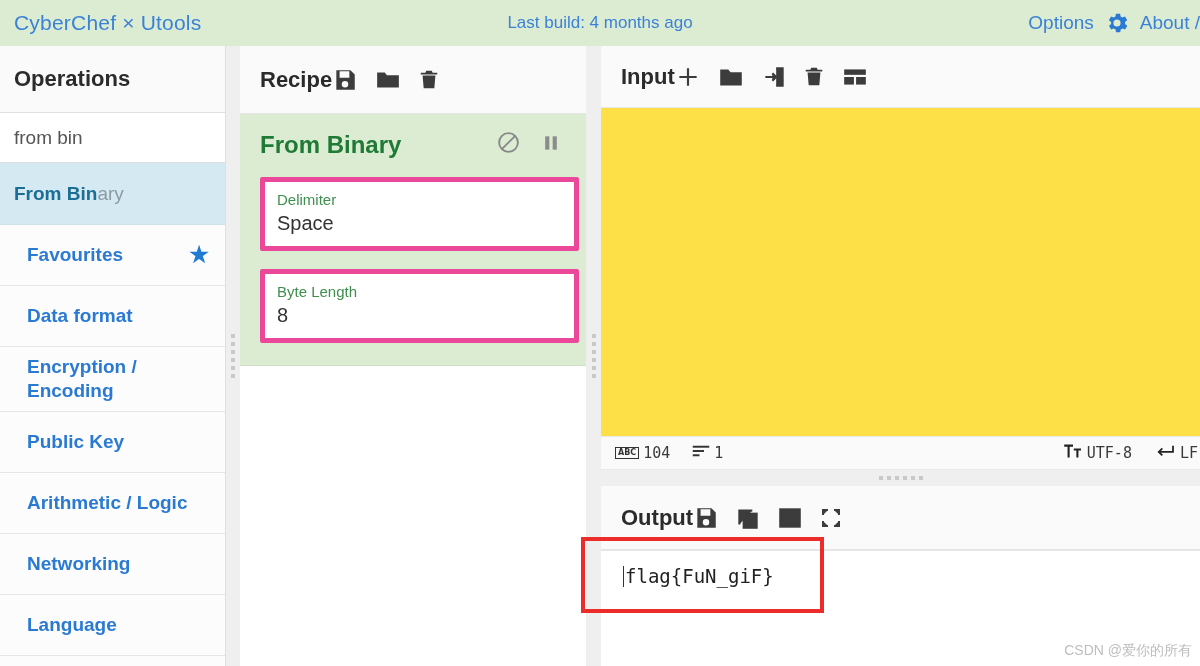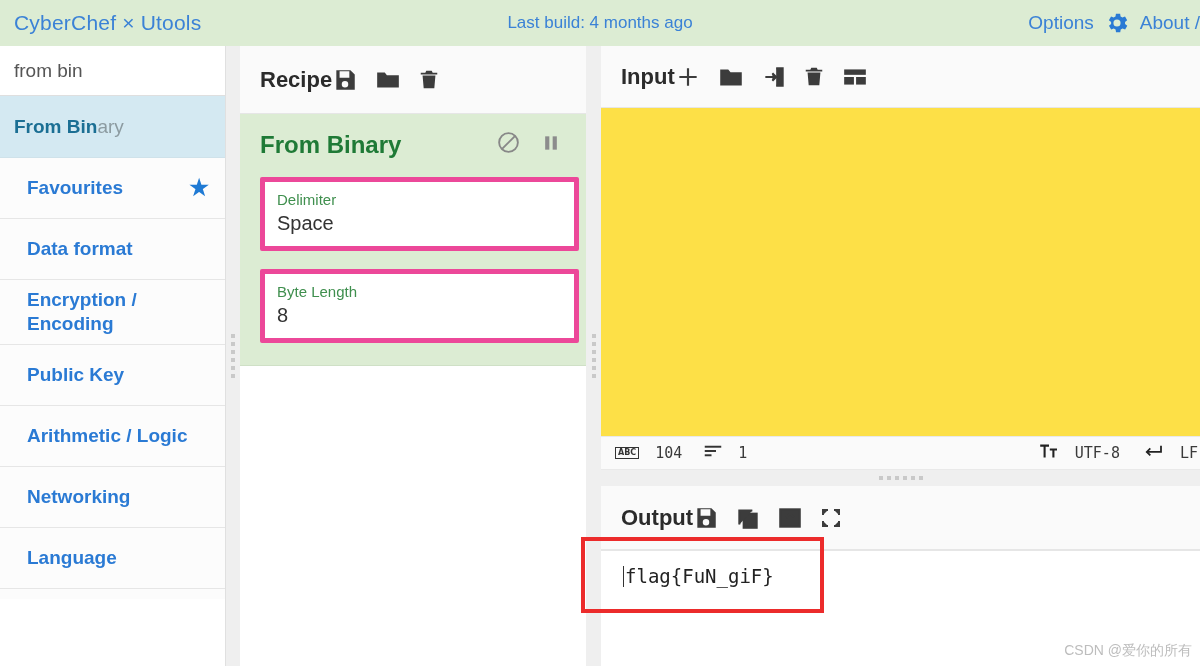--- a/index.html
+++ b/index.html
@@ -122,21 +122,21 @@
     color: #222; line-height: 1.62; letter-spacing: .2px;
     word-break: break-all; white-space: pre-wrap;
   }
   .io-status {
     position: absolute; left: 0; top: 390px; width: 599px; height: 34px;
     display: flex; align-items: center; justify-content: space-between;
     background: #fafafa; border-top: 1px solid #e9e9e9; border-bottom: 1px solid #e9e9e9;
     padding: 0 2px 0 14px; font-size: 15px; color: #3a3a3a;
     font-family: "DejaVu Sans Mono", monospace;
   }
-  .st-group { display: flex; align-items: center; gap: 16px; }
+  .st-group { display: flex; align-items: center; gap: 4px; }
   .st-group + .st-group { margin-left: 22px; }
   .st-left, .st-right { display: flex; align-items: center; }
   .abcbox {
     border: 1.6px solid #333; font-family: "DejaVu Sans", sans-serif;
     font-size: 8px; font-weight: bold; padding: 1px 2px; line-height: 1; color:#333;
   }
 
   .io-splitter {
     position: absolute; left: 0; top: 424px; width: 599px; height: 16px;
     background: #efefef; display: flex; align-items: center; justify-content: center;
@@ -184,20 +184,23 @@
       <span>
         <svg class="gear" viewBox="0 0 24 24" fill="#2a7ad4">
           <path d="M19.4 13a7.6 7.6 0 0 0 0-2l2-1.6-2-3.4-2.4 1a7.5 7.5 0 0 0-1.7-1l-.4-2.6H11l-.4 2.6c-.6.2-1.2.6-1.7 1l-2.4-1-2 3.4L6.6 11a7.6 7.6 0 0 0 0 2l-2 1.6 2 3.4 2.4-1c.5.4 1.1.8 1.7 1l.4 2.6h3.9l.4-2.6c.6-.2 1.2-.6 1.7-1l2.4 1 2-3.4-2.1-1.6zM12 15.3A3.3 3.3 0 1 1 12 8.7a3.3 3.3 0 0 1 0 6.6z"></path>
         </svg>
       </span>
       <span class="tb-link">About /</span>
     </div>
   </div>
 
   <div class="col-ops">
+    <div class="ops-head">
+      <h2>Operations</h2>
+    </div>
     <div class="ops-search">
       <input type="text" value="from bin" style="">
     </div>
     <div class="ops-list">
 
       <div class="op-result">
         <span class="hit">From Bin</span>
           <span class="rest">ary</span>
       </div>
 

